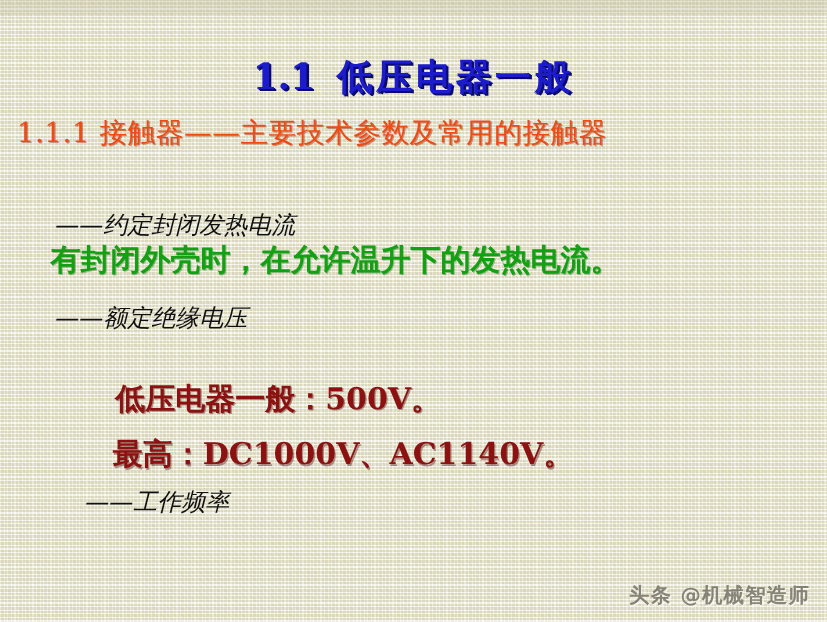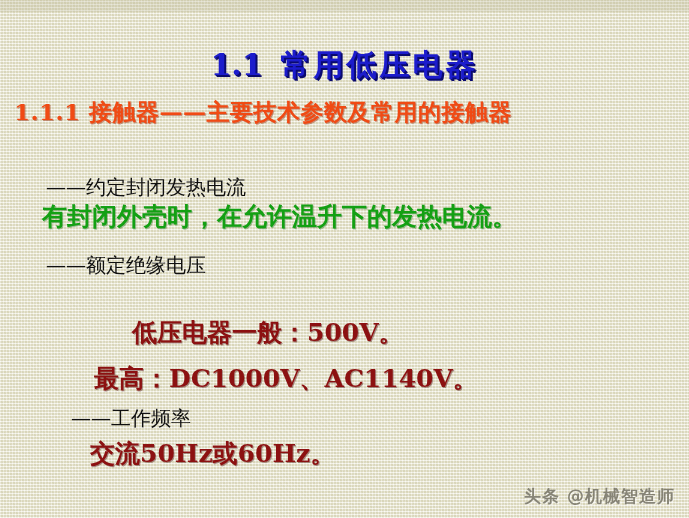--- a/index.html
+++ b/index.html
@@ -64,41 +64,42 @@
     text-shadow:
       2px 2px 0 #0a0a6e,
       1px 1px 0 #12127f;
   }
   #title .num { letter-spacing: 0px; margin-right: 18px; }
 
   
   #subtitle {
     left: 14px; top: 100px;
     font-size: 23px;
-    font-weight: bold;
+    font-weight: normal;
     color: #f04a14;
     text-shadow: 1px 1px 0 rgba(150,40,10,0.45);
     letter-spacing: 0.5px;
   }
 
   
   #item1 {
     left: 12px; top: 146px;
     font-size: 19px;
     font-weight: bold;
     color: #101080;
     text-shadow: 1px 1px 0 rgba(20,20,90,0.35);
     letter-spacing: 0.5px;
   }
 
   
   .dashline {
     font-size: 20px;
     color: #101010;
     font-weight: normal;
+    font-style: italic;
   }
   #dash1 { left: 46px; top: 177px; }
   #dash2 { left: 46px; top: 255px; }
   #dash3 { left: 44px; top: 408px; margin-left: 27px; }
 
   
   .green {
     font-size: 25px;
     font-weight: bold;
     color: #13a013;
@@ -108,21 +109,21 @@
   #green1 { left: 42px; top: 204px; }
   #green2 { left: 38px; top: 282px; }
 
   
   .darkred {
     font-size: 25px;
     font-weight: bold;
     color: #8c1111;
     text-shadow: 1px 1px 0 rgba(70,8,8,0.40);
   }
-  #red1 { left: 108px; top: 320px; padding-left: 24px; }
+  #red1 { left: 96px; top: 320px; }
   #red2 { left: 94px; top: 366px; }
   #red3 { left: 90px; top: 441px; }
 
   
   #watermark {
     position: absolute;
     right: 14px;
     bottom: 10px;
     font-size: 17px;
     font-weight: bold;
@@ -133,36 +134,35 @@
   }
 </style>
 </head>
 <body>
 
 <div id="slide">
 
   <div id="top-band"></div>
 
   <div class="line" id="title">
-    <span class="num">1.1</span><span>常用低压电器</span>
+    <span class="num">1.1</span><span>低压电器一般</span>
   </div>
 
   <div class="line" id="subtitle">1.1.1  接触器——主要技术参数及常用的接触器</div>
 
 
   <div class="line dashline" id="dash1">——约定封闭发热电流</div>
 
   <div class="line green" id="green1">有封闭外壳时，在允许温升下的发热电流。</div>
 
   <div class="line dashline" id="dash2">——额定绝缘电压</div>
 
 
   <div class="line darkred" id="red1">低压电器一般：500V。</div>
 
   <div class="line darkred" id="red2">最高：DC1000V、AC1140V。</div>
 
   <div class="line dashline" id="dash3">——工作频率</div>
 
-  <div class="line darkred" id="red3">交流50Hz或60Hz。</div>
 
   <div id="watermark">头条 @机械智造师</div>
 
 </div>
 
 </body></html>

